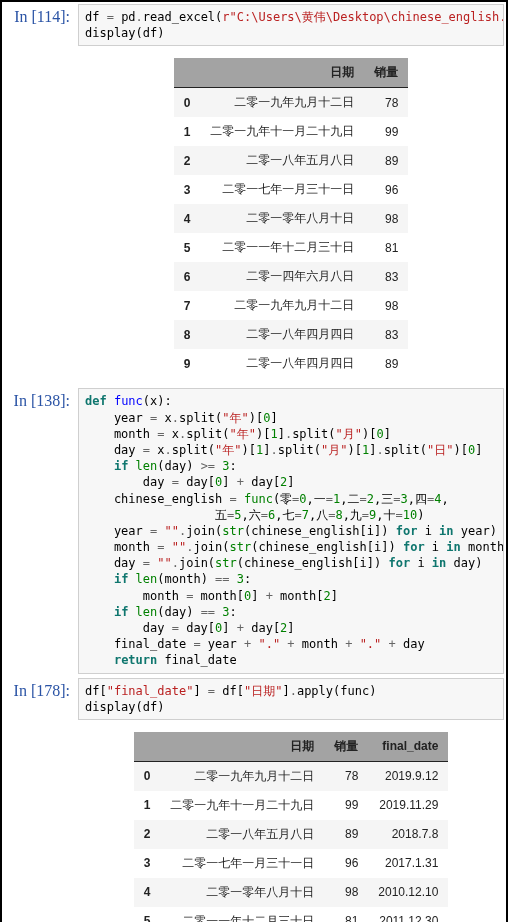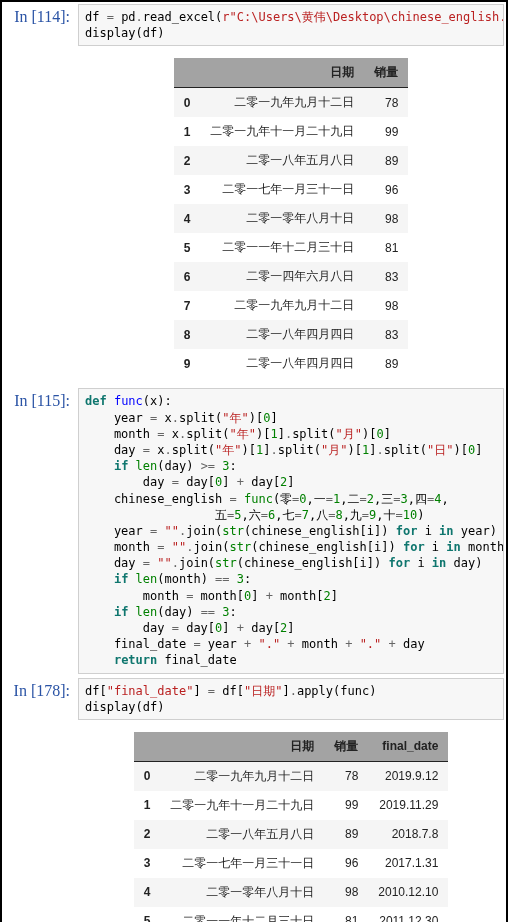--- a/index.html
+++ b/index.html
@@ -159,21 +159,21 @@
             </tr>
             <tr>
               <td class="idx">9</td>
               <td>二零一八年四月四日</td>
               <td>89</td>
             </tr>
           </tbody>
         </table>
       </div>
       <div class="cell">
-        <div class="prompt">In [115]:</div>
+        <div class="prompt">In [138]:</div>
         <div class="input-area">
           <pre class="code"><span class="tok-kw">def</span> <span class="tok-fn">func</span>(x):
     year <span class="tok-op">=</span> x<span class="tok-op">.</span>split(<span class="tok-str">"年"</span>)[<span class="tok-num">0</span>]
     month <span class="tok-op">=</span> x<span class="tok-op">.</span>split(<span class="tok-str">"年"</span>)[<span class="tok-num">1</span>]<span class="tok-op">.</span>split(<span class="tok-str">"月"</span>)[<span class="tok-num">0</span>]
     day <span class="tok-op">=</span> x<span class="tok-op">.</span>split(<span class="tok-str">"年"</span>)[<span class="tok-num">1</span>]<span class="tok-op">.</span>split(<span class="tok-str">"月"</span>)[<span class="tok-num">1</span>]<span class="tok-op">.</span>split(<span class="tok-str">"日"</span>)[<span class="tok-num">0</span>]
     <span class="tok-kw">if</span> <span class="tok-bi">len</span>(day) <span class="tok-op">&gt;=</span> <span class="tok-num">3</span>:
         day <span class="tok-op">=</span> day[<span class="tok-num">0</span>] <span class="tok-op">+</span> day[<span class="tok-num">2</span>]
     chinese_english <span class="tok-op">=</span> <span class="tok-bi">func</span>(零<span class="tok-op">=</span><span class="tok-num">0</span>,一<span class="tok-op">=</span><span class="tok-num">1</span>,二<span class="tok-op">=</span><span class="tok-num">2</span>,三<span class="tok-op">=</span><span class="tok-num">3</span>,四<span class="tok-op">=</span><span class="tok-num">4</span>,
                   五<span class="tok-op">=</span><span class="tok-num">5</span>,六<span class="tok-op">=</span><span class="tok-num">6</span>,七<span class="tok-op">=</span><span class="tok-num">7</span>,八<span class="tok-op">=</span><span class="tok-num">8</span>,九<span class="tok-op">=</span><span class="tok-num">9</span>,十<span class="tok-op">=</span><span class="tok-num">10</span>)
     year <span class="tok-op">=</span> <span class="tok-str">""</span><span class="tok-op">.</span>join(<span class="tok-bi">str</span>(chinese_english[i]) <span class="tok-kw">for</span> i <span class="tok-kw">in</span> year)

